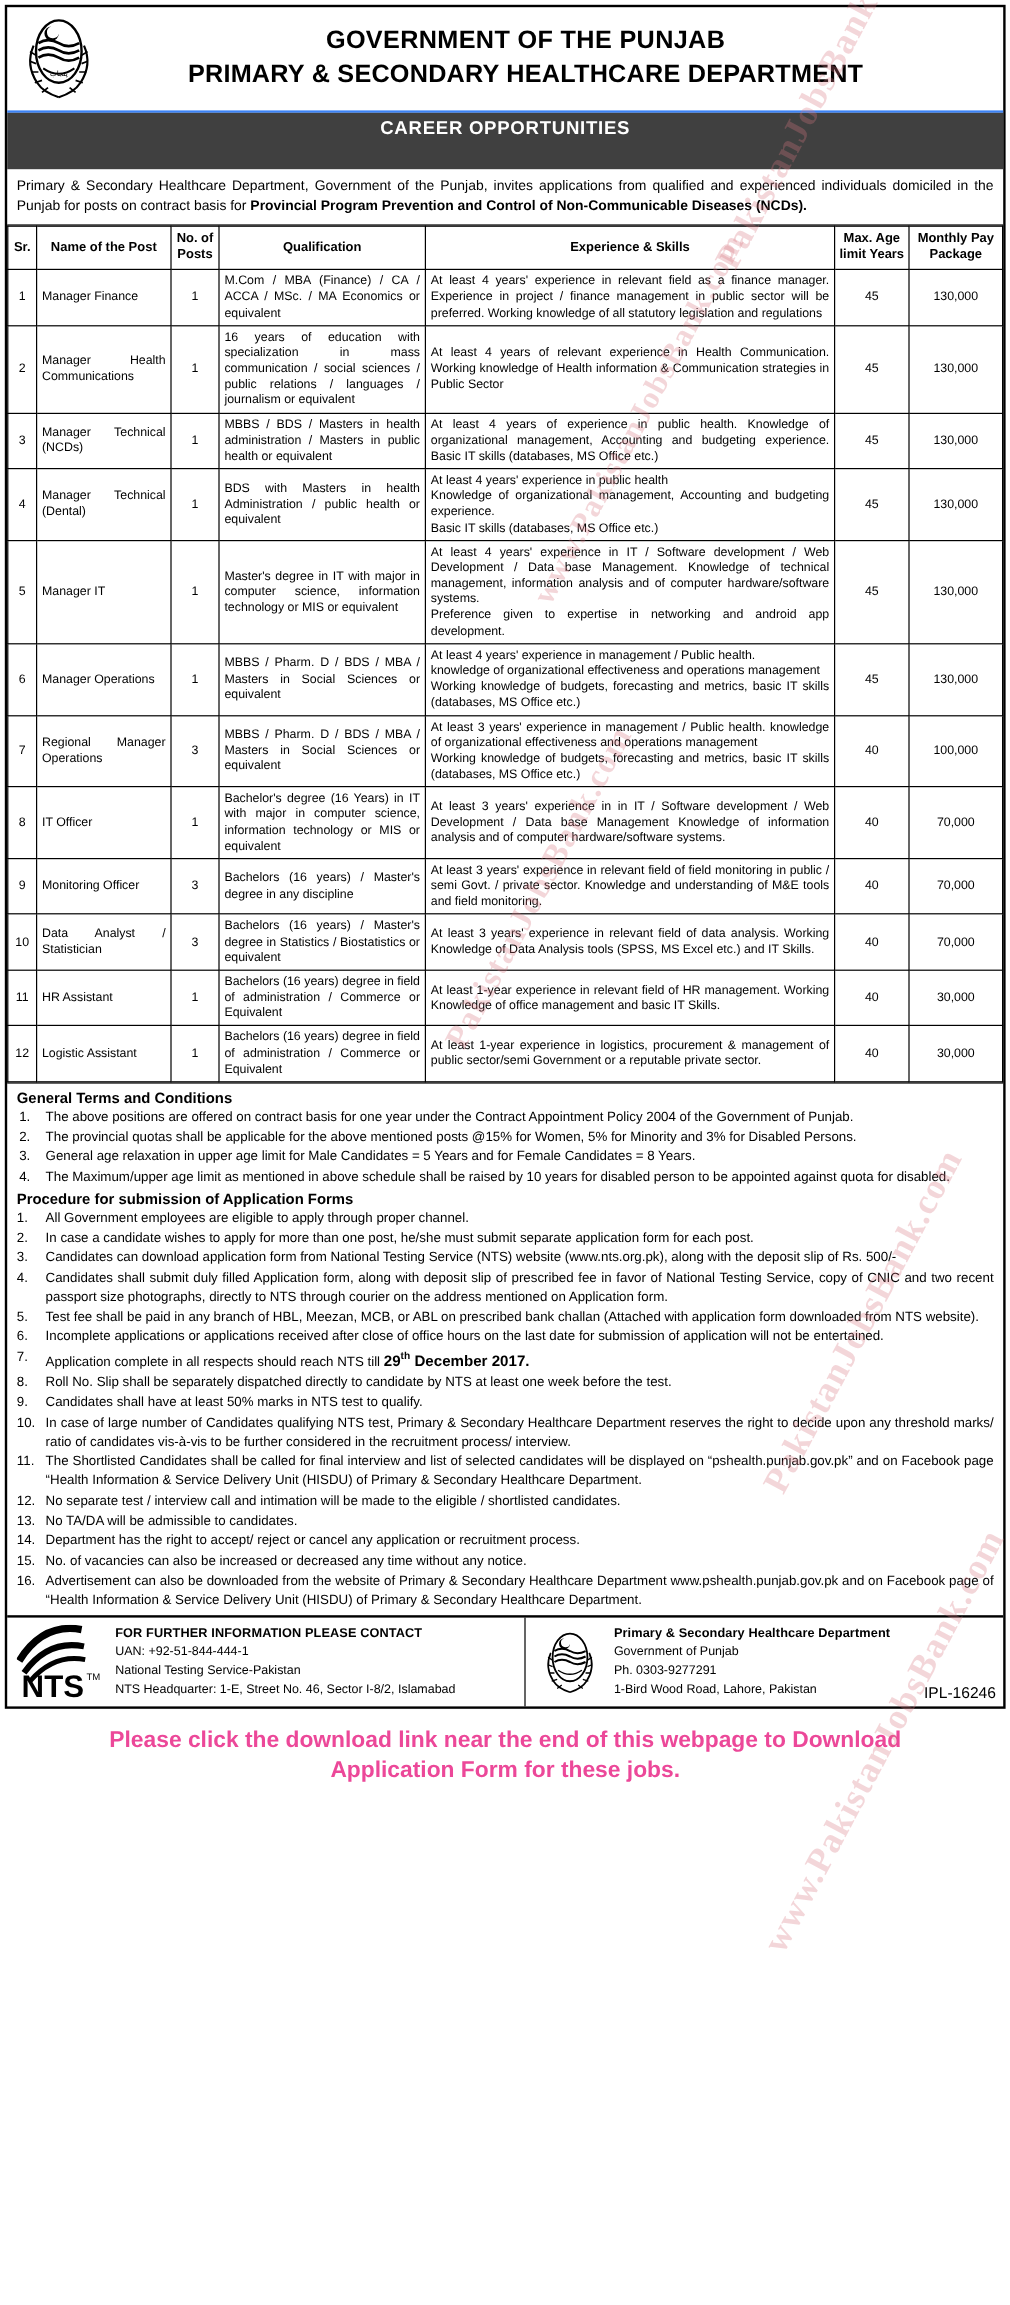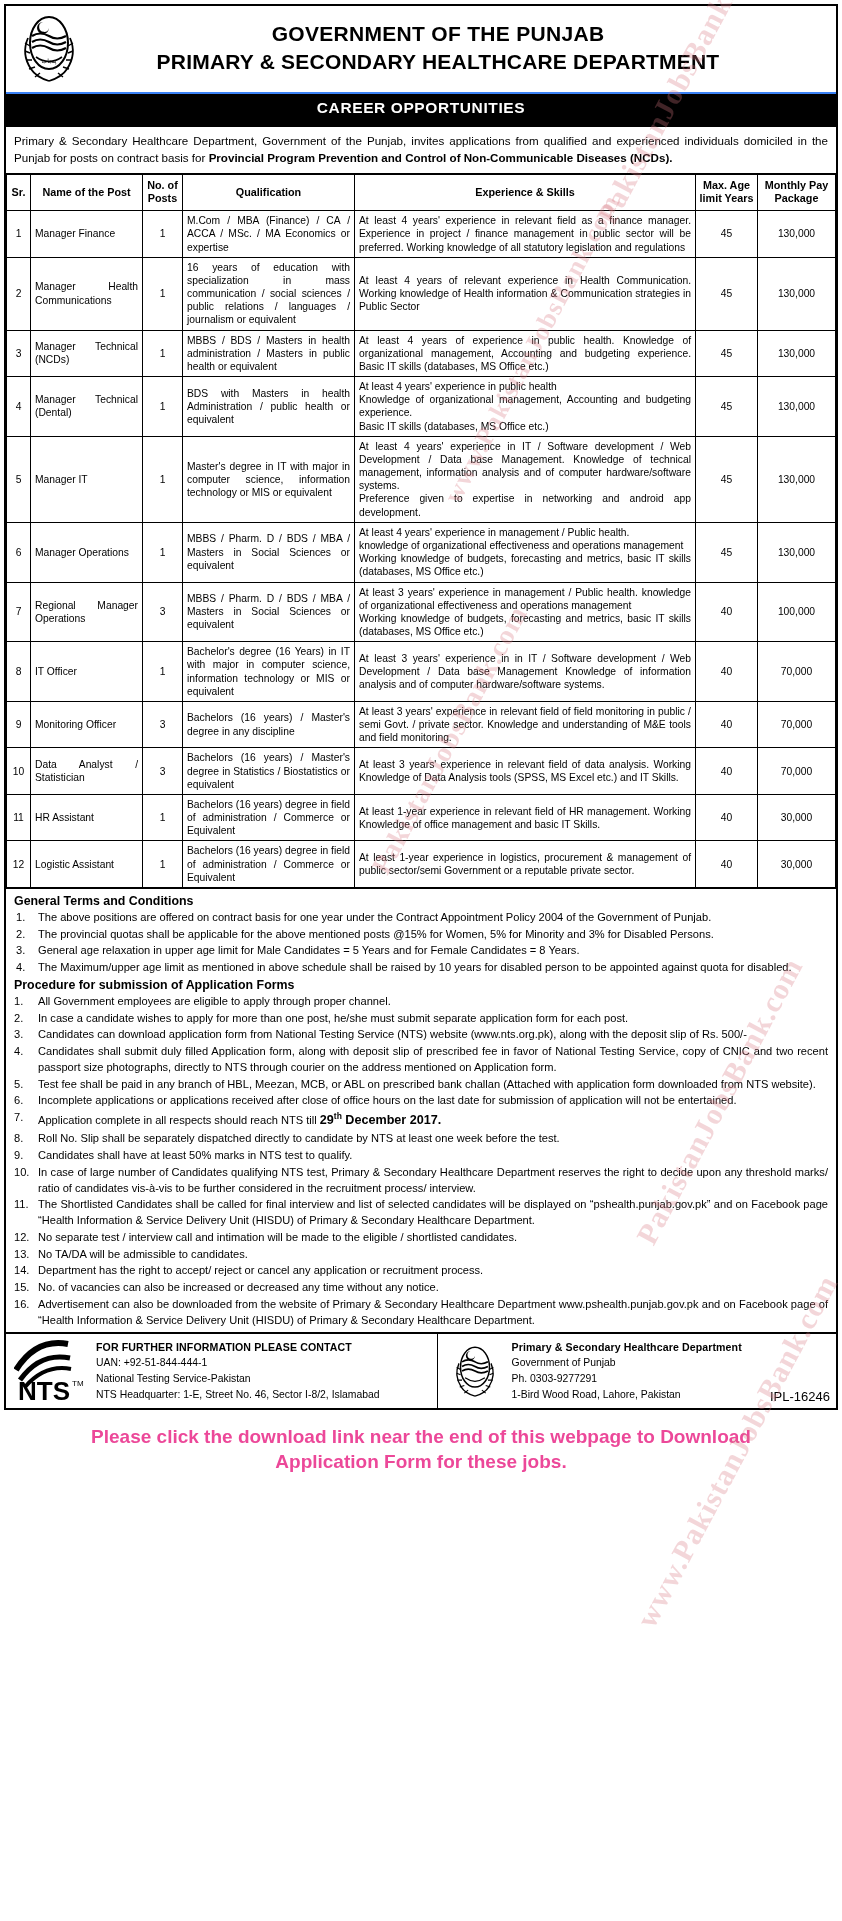--- a/index.html
+++ b/index.html
@@ -41,24 +41,24 @@
   }
   .dept-line {
     font-weight: bold;
     font-size: 21px;
     letter-spacing: .2px;
     line-height: 1.25;
     margin-top: 2px;
   }
 
   .career-band {
-    background: #000000;
+    background: #404040;
     color: #fff;
     text-align: center;
-    padding: 5px 0 10px 0;
+    padding: 5px 0 24px 0;
   }
   .career-title { font-size: 15.5px; font-weight: bold; letter-spacing: .6px; }
   .career-sub { font-size: 13.5px; font-weight: 600; letter-spacing: .2px; margin-top: 3px; }
 
   .intro {
     padding: 6px 8px 6px 8px;
     font-size: 11.6px;
     line-height: 1.45;
     text-align: justify;
     border-bottom: 1.5px solid #000;
@@ -232,21 +232,21 @@
           <th class="c-exp">Experience &amp; Skills</th>
           <th class="c-age">Max. Age limit Years</th>
           <th class="c-pay">Monthly Pay Package</th>
         </tr>
       </thead>
       <tbody>
           <tr>
             <td class="c-sr">1</td>
             <td class="c-post">Manager Finance</td>
             <td class="c-np">1</td>
-            <td class="c-qual">M.Com / MBA (Finance) / CA / ACCA / MSc. / MA Economics or expertise</td>
+            <td class="c-qual">M.Com / MBA (Finance) / CA / ACCA / MSc. / MA Economics or equivalent</td>
             <td class="c-exp">At least 4 years' experience in relevant field as a finance manager. Experience in project / finance management in public sector will be preferred. Working knowledge of all statutory legislation and regulations</td>
             <td class="c-age">45</td>
             <td class="c-pay">130,000</td>
           </tr>
           <tr>
             <td class="c-sr">2</td>
             <td class="c-post">Manager Health Communications</td>
             <td class="c-np">1</td>
             <td class="c-qual">16 years of education with specialization in mass communication / social sciences / public relations / languages / journalism or equivalent</td>
             <td class="c-exp">At least 4 years of relevant experience in Health Communication. Working knowledge of Health information &amp; Communication strategies in Public Sector</td>

